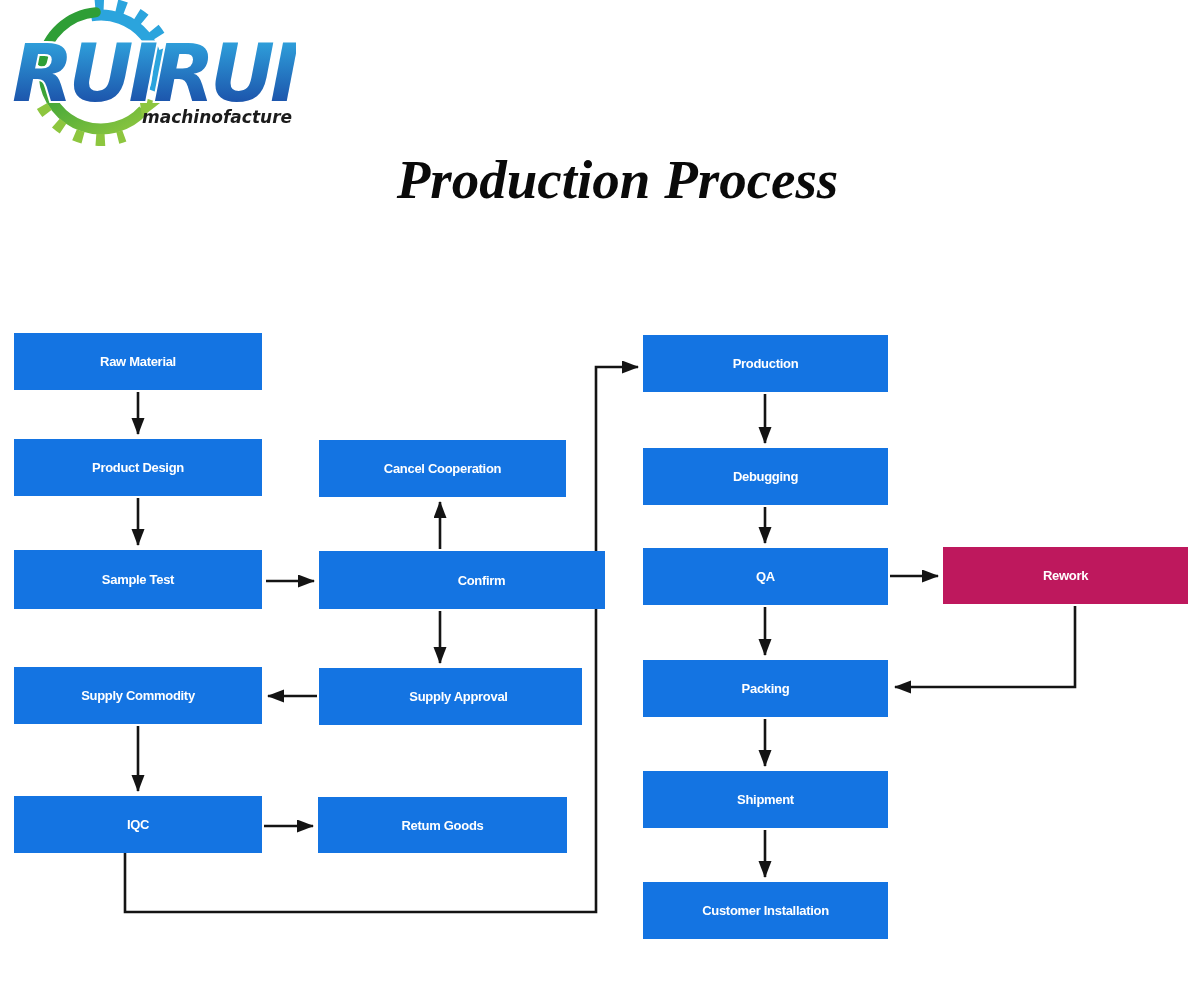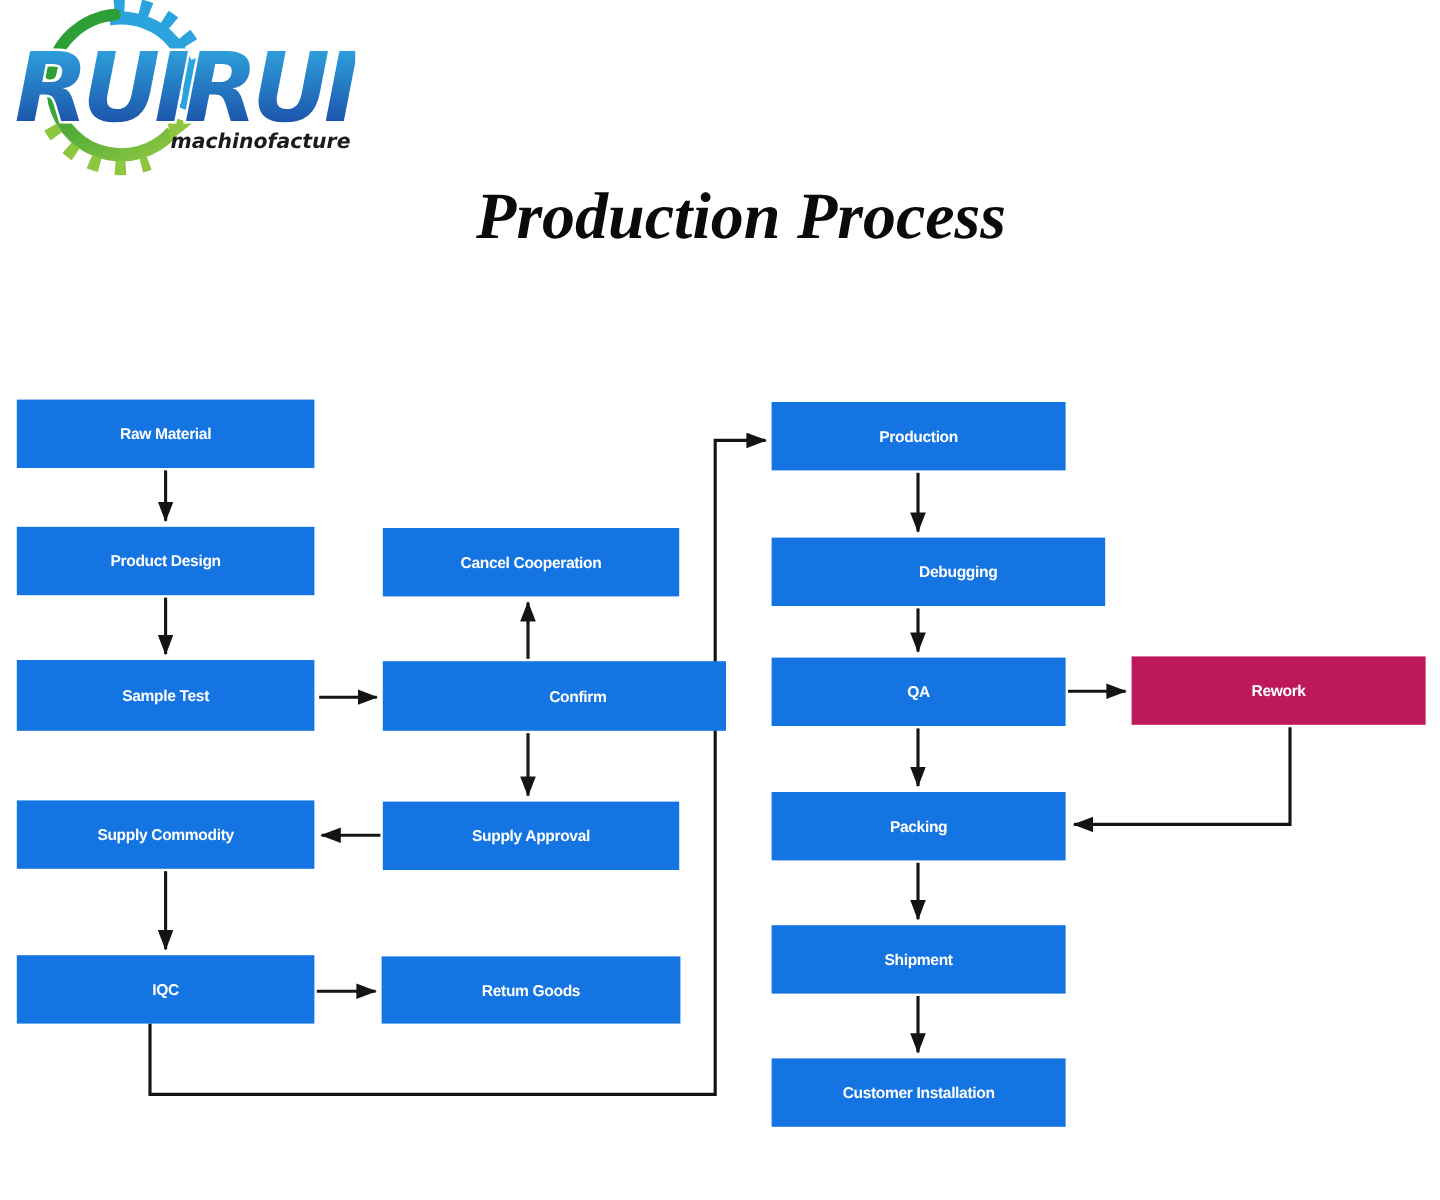--- a/index.html
+++ b/index.html
@@ -100,24 +100,24 @@
         <polyline points="765,811 765,858" stroke="#141414" marker-end="url(#ah)"></polyline>
       </svg>
 
   <div class="node" style="left: 14px; top: 314px; width: 248px; height: 57px; background: rgb(20, 116, 226); color: rgb(255, 255, 255); font-size: 13px;">Raw Material</div>
       <div class="node" style="left: 14px; top: 531px; width: 248px; height: 59px; background: rgb(20, 116, 226); color: rgb(255, 255, 255); font-size: 13px;">Sample Test</div>
       <div class="node" style="left: 14px; top: 420px; width: 248px; height: 57px; background: rgb(20, 116, 226); color: rgb(255, 255, 255); font-size: 13px;">Product Design</div>
       <div class="node" style="left: 14px; top: 648px; width: 248px; height: 57px; background: rgb(20, 116, 226); color: #ffffff; font-size: 13px;">Supply Commodity</div>
       <div class="node" style="left: 14px; top: 777px; width: 248px; height: 57px; background: rgb(20, 116, 226); color: rgb(255, 255, 255); font-size: 13px;">IQC</div>
       <div class="node" style="left: 319px; top: 421px; width: 247px; height: 57px; background: rgb(20, 116, 226); color: rgb(255, 255, 255); font-size: 13px;">Cancel Cooperation</div>
       <div class="node" style="left: 319px; top: 532px; width: 247px; height: 58px; background: rgb(20, 116, 226); color: rgb(255, 255, 255); font-size: 13px; padding-left: 39px;">Confirm</div>
-      <div class="node" style="left: 319px; top: 649px; width: 247px; height: 57px; background: rgb(20, 116, 226); color: rgb(255, 255, 255); font-size: 13px;">Supply Approval</div>
+      <div class="node" style="left: 319px; top: 649px; width: 247px; height: 57px; background: rgb(20, 116, 226); color: rgb(255, 255, 255); font-size: 13px; padding-left: 16px;">Supply Approval</div>
       <div class="node" style="left: 318px; top: 778px; width: 249px; height: 56px; background: rgb(20, 116, 226); color: rgb(255, 255, 255); font-size: 13px;">Retum Goods</div>
       <div class="node" style="left: 643px; top: 316px; width: 245px; height: 57px; background: rgb(20, 116, 226); color: rgb(255, 255, 255); font-size: 13px;">Production</div>
-      <div class="node" style="left: 643px; top: 429px; width: 245px; height: 57px; background: rgb(20, 116, 226); color: rgb(255, 255, 255); font-size: 13px; padding-left: 33px;">Debugging</div>
+      <div class="node" style="left: 643px; top: 429px; width: 245px; height: 57px; background: rgb(20, 116, 226); color: rgb(255, 255, 255); font-size: 13px;">Debugging</div>
       <div class="node" style="left: 643px; top: 529px; width: 245px; height: 57px; background: rgb(20, 116, 226); color: rgb(255, 255, 255); font-size: 13px;">QA</div>
       <div class="node" style="left: 643px; top: 641px; width: 245px; height: 57px; background: rgb(20, 116, 226); color: rgb(255, 255, 255); font-size: 13px;">Packing</div>
       <div class="node" style="left: 643px; top: 752px; width: 245px; height: 57px; background: rgb(20, 116, 226); color: rgb(255, 255, 255); font-size: 13px;">Shipment</div>
       <div class="node" style="left: 643px; top: 863px; width: 245px; height: 57px; background: rgb(20, 116, 226); color: rgb(255, 255, 255); font-size: 13px;">Customer Installation</div>
       <div class="node" style="left: 943px; top: 528px; width: 245px; height: 57px; background: #be185d; color: rgb(255, 255, 255); font-size: 13px;">Rework</div>
     </div>
 
 </div>
 
 </body></html>

